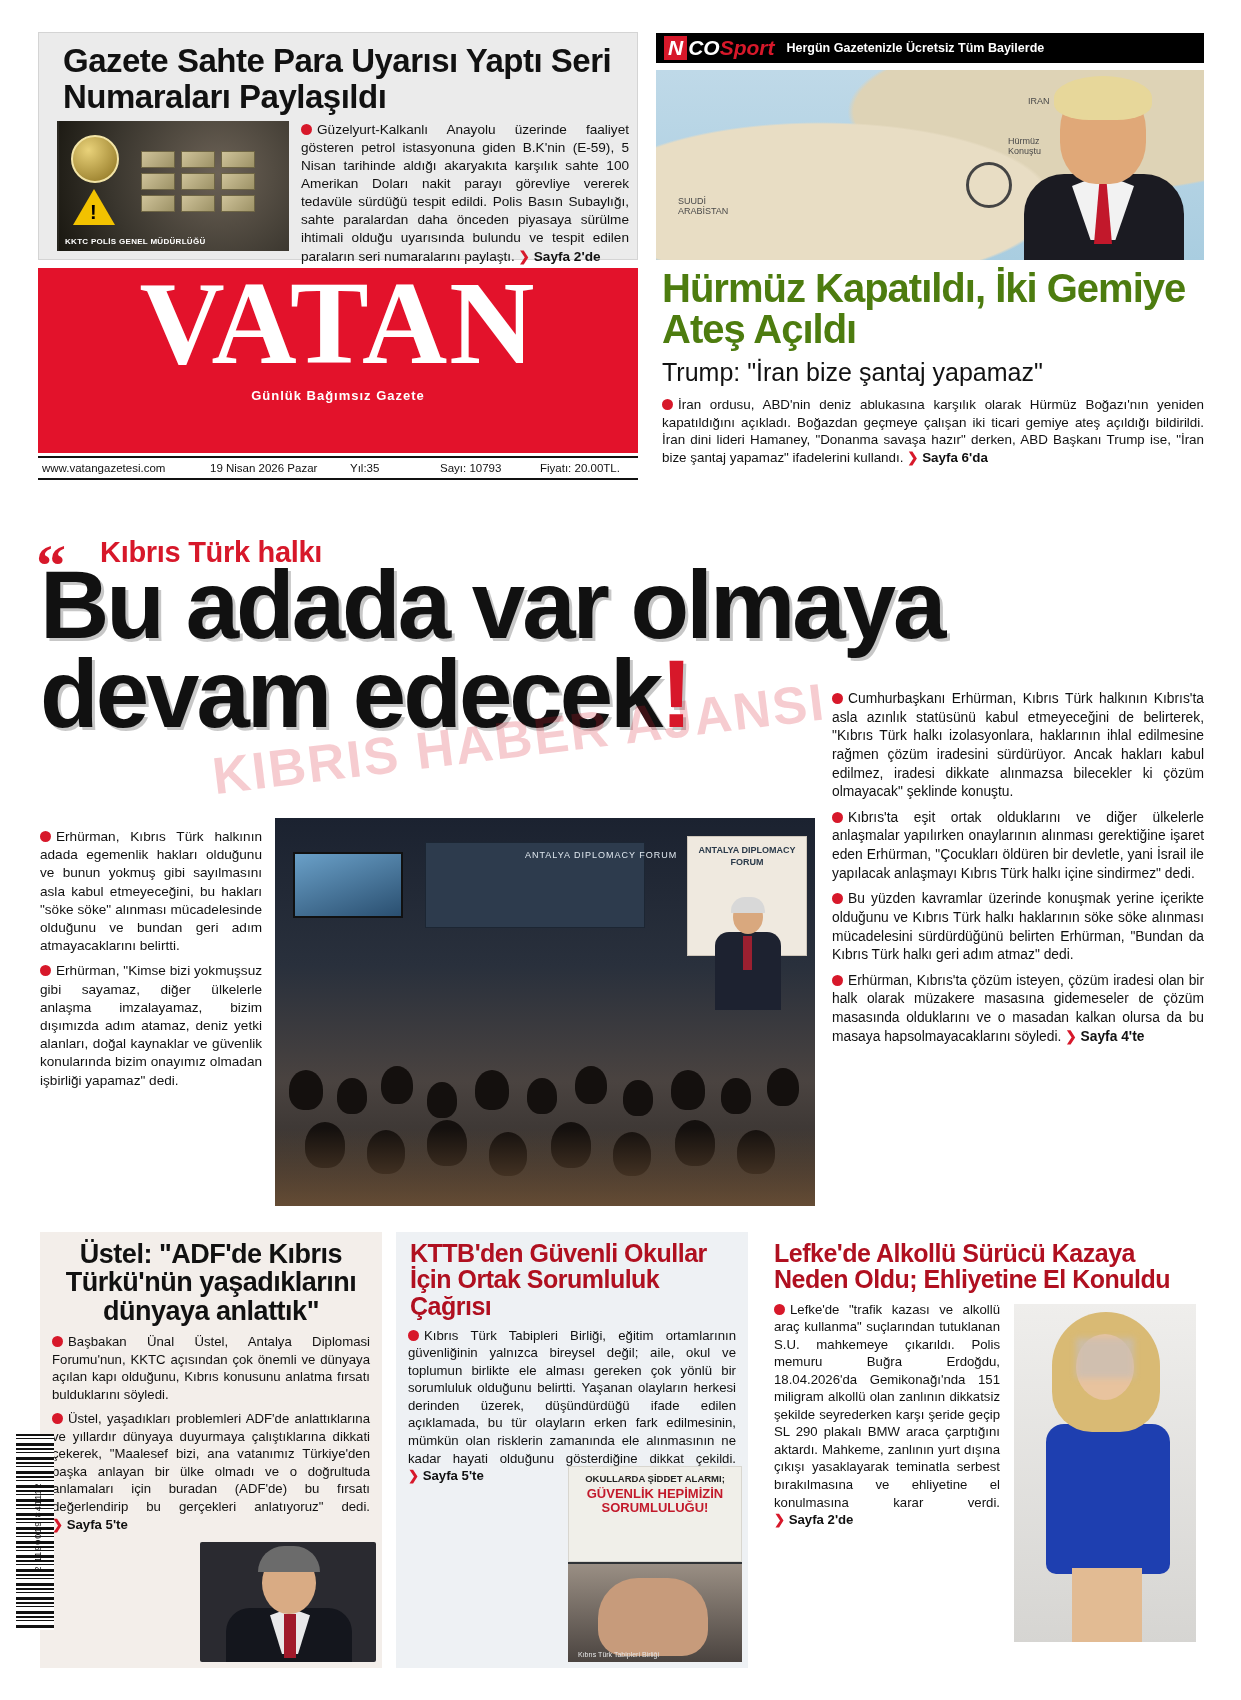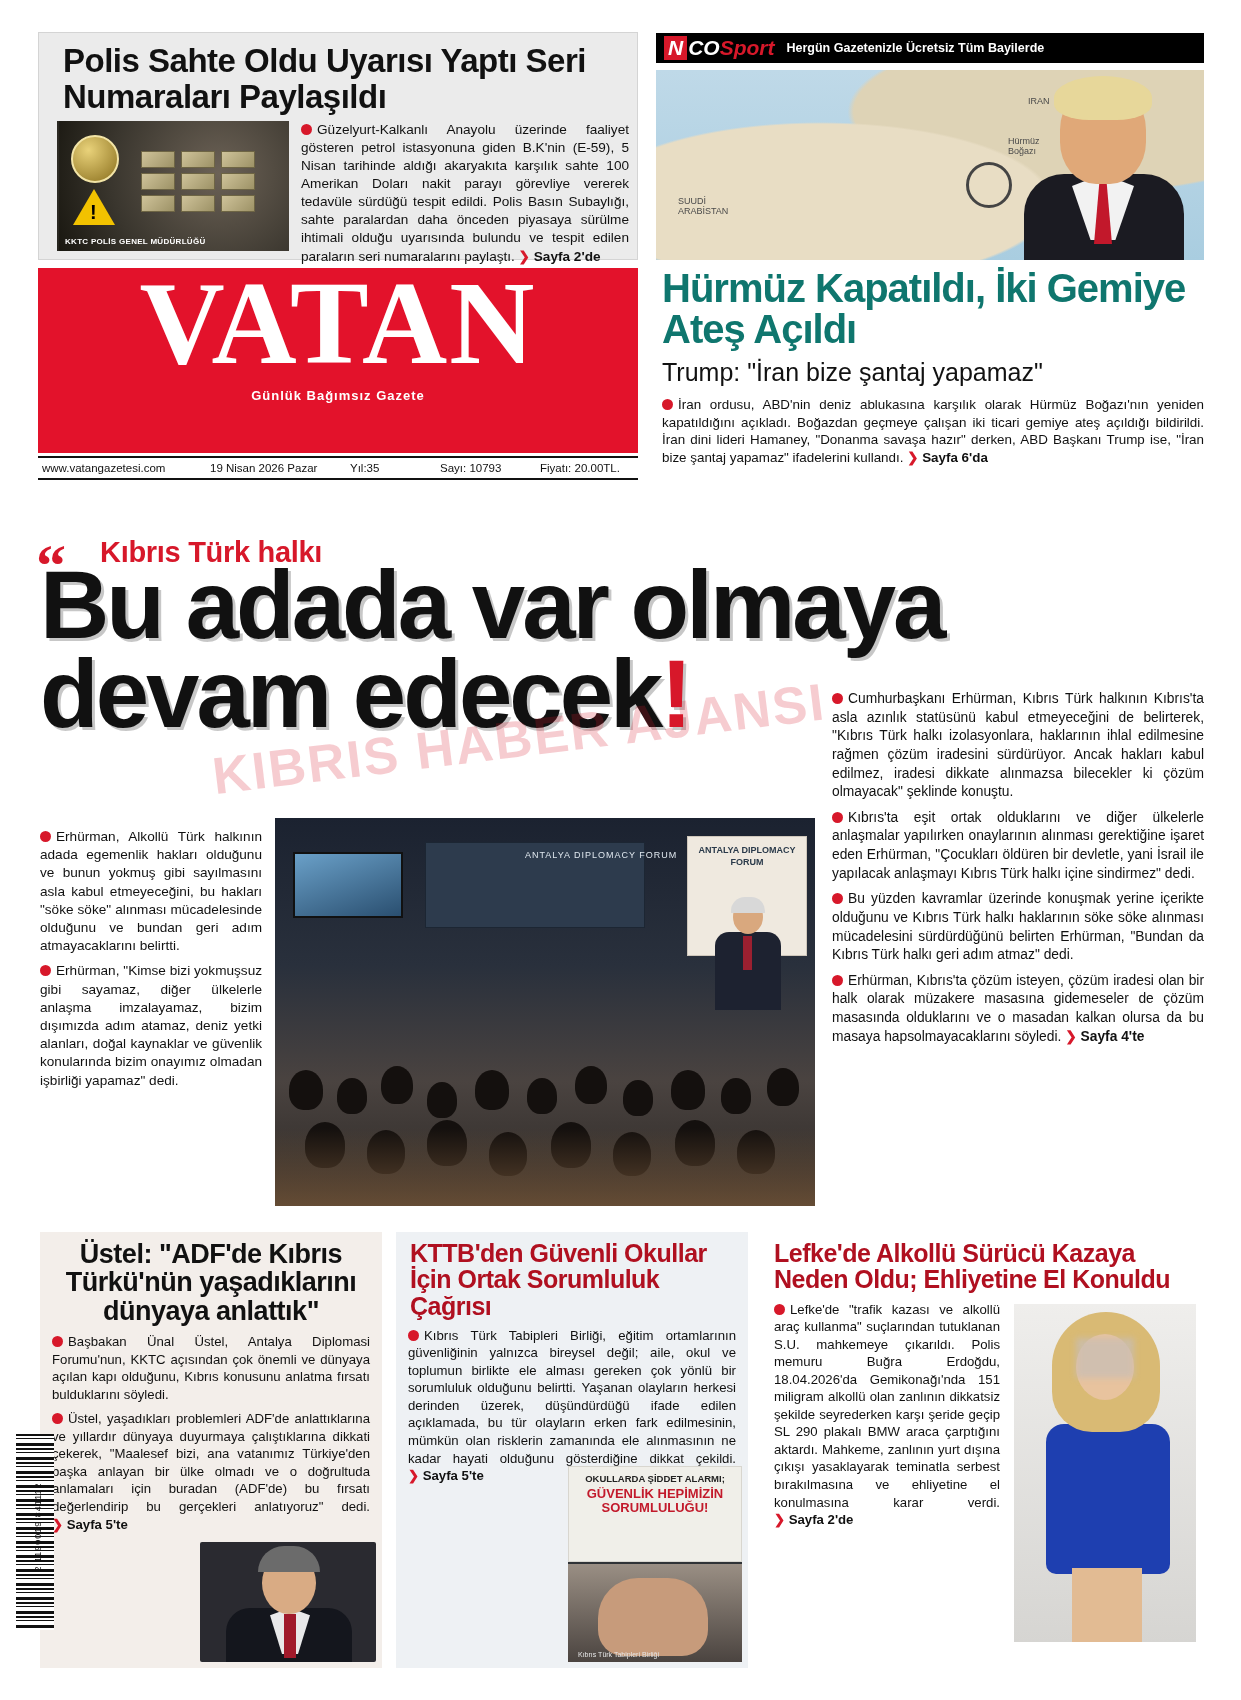--- a/index.html
+++ b/index.html
@@ -212,21 +212,21 @@
   }
 
   .hurmuz-title {
     position: absolute;
     left: 662px; top: 268px;
     width: 540px;
     font-weight: bold;
     font-size: 40px;
     line-height: 1.03;
     letter-spacing: -1px;
-    color: #0f766e;
+    color: #4d7c0f;
   }
   .trump-quote {
     position: absolute;
     left: 662px; top: 358px;
     width: 540px;
     font-size: 25px;
     color: #111;
   }
   .iran-body {
     position: absolute;
@@ -544,21 +544,21 @@
     text-align: center;
     color: #111;
   }
 </style>
 </head>
 <body>
 
 <div class="page">
 
   <div class="topleft">
-    <div class="topleft-head">Polis Sahte Oldu Uyarısı Yaptı Seri Numaraları Paylaşıldı</div>
+    <div class="topleft-head">Gazete Sahte Para Uyarısı Yaptı Seri Numaraları Paylaşıldı</div>
     <div class="topleft-photo">
       <div class="money-bg"></div>
       <div class="badge-circ"></div>
       <div class="bill" style="left:84px; top:30px;"></div>
       <div class="bill" style="left:124px; top:30px;"></div>
       <div class="bill" style="left:164px; top:30px;"></div>
       <div class="bill" style="left:84px; top:52px;"></div>
       <div class="bill" style="left:124px; top:52px;"></div>
       <div class="bill" style="left:164px; top:52px;"></div>
       <div class="bill" style="left:84px; top:74px;"></div>
@@ -578,21 +578,21 @@
       <span class="nco-n">N</span>
         <span>CO</span>
         <span class="nco-sport">Sport</span>
     </div>
     <div class="nco-tag">Hergün Gazetenizle Ücretsiz Tüm Bayilerde</div>
   </div>
 
   <div class="topright">
     <div class="map-bg"></div>
     <div class="map-label" style="left:372px; top:26px;">IRAN</div>
-    <div class="map-label" style="left:352px; top:66px; width:60px;">Hürmüz Boğazı</div>
+    <div class="map-label" style="left:352px; top:66px; width:60px;">Hürmüz Konuştu</div>
     <div class="map-label" style="left:22px; top:126px; width:70px;">SUUDİ ARABİSTAN</div>
     <div class="map-strait"></div>
     <div class="trump">
       <div class="trump-suit"></div>
       <div class="trump-shirt"></div>
       <div class="trump-tie"></div>
       <div class="trump-head"></div>
       <div class="trump-hair"></div>
     </div>
   </div>
@@ -656,21 +656,21 @@
       <div class="head" style="left:214px; top:158px; width:38px; height:44px;"></div>
       <div class="head" style="left:276px; top:148px; width:40px; height:46px;"></div>
       <div class="head" style="left:338px; top:158px; width:38px; height:44px;"></div>
       <div class="head" style="left:400px; top:146px; width:40px; height:46px;"></div>
       <div class="head" style="left:462px; top:156px; width:38px; height:44px;"></div>
       <div class="chairs"></div>
     </div>
   </div>
 
   <div class="col-left">
-    <div class="para"><span class="bullet-red"></span><span>Erhürman, Alkollü Türk halkının adada egemenlik hakları olduğunu ve bunun yokmuş gibi sayılmasını asla kabul etmeyeceğini, bu hakları "söke söke" alınması mücadelesinde olduğunu ve bundan geri adım atmayacaklarını belirtti.</span></div>
+    <div class="para"><span class="bullet-red"></span><span>Erhürman, Kıbrıs Türk halkının adada egemenlik hakları olduğunu ve bunun yokmuş gibi sayılmasını asla kabul etmeyeceğini, bu hakları "söke söke" alınması mücadelesinde olduğunu ve bundan geri adım atmayacaklarını belirtti.</span></div>
     <div class="para"><span class="bullet-red"></span><span>Erhürman, "Kimse bizi yokmuşsuz gibi sayamaz, diğer ülkelerle anlaşma imzalayamaz, bizim dışımızda adım atamaz, deniz yetki alanları, doğal kaynaklar ve güvenlik konularında bizim onayımız olmadan işbirliği yapamaz" dedi.</span></div>
   </div>
 
   <div class="col-right">
     <div class="para"><span class="bullet-red"></span><span>Cumhurbaşkanı Erhürman, Kıbrıs Türk halkının Kıbrıs'ta asla azınlık statüsünü kabul etmeyeceğini de belirterek, "Kıbrıs Türk halkı izolasyonlara, haklarının ihlal edilmesine rağmen çözüm iradesini sürdürüyor. Ancak hakları kabul edilmez, iradesi dikkate alınmazsa bilecekler ki çözüm olmayacak" şeklinde konuştu.</span></div>
     <div class="para"><span class="bullet-red"></span><span>Kıbrıs'ta eşit ortak olduklarını ve diğer ülkelerle anlaşmalar yapılırken onaylarının alınması gerektiğine işaret eden Erhürman, "Çocukları öldüren bir devletle, yani İsrail ile yapılacak anlaşmayı Kıbrıs Türk halkı içine sindirmez" dedi.</span></div>
     <div class="para"><span class="bullet-red"></span><span>Bu yüzden kavramlar üzerinde konuşmak yerine içerikte olduğunu ve Kıbrıs Türk halkı haklarının söke söke alınması mücadelesini sürdürdüğünü belirten Erhürman, "Bundan da Kıbrıs Türk halkı geri adım atmaz" dedi.</span></div>
     <div class="para"><span class="bullet-red"></span><span>Erhürman, Kıbrıs'ta çözüm isteyen, çözüm iradesi olan bir halk olarak müzakere masasına gidemeseler de çözüm masasında olduklarını ve o masadan kalkan olursa da bu masaya hapsolmayacaklarını söyledi.</span>
       <span class="sayfa"><span class="arw">❯</span> <span>Sayfa 4'te</span></span>
     </div>

